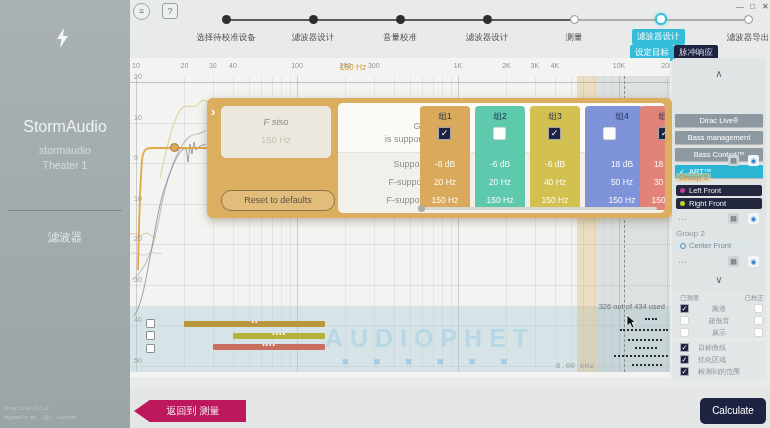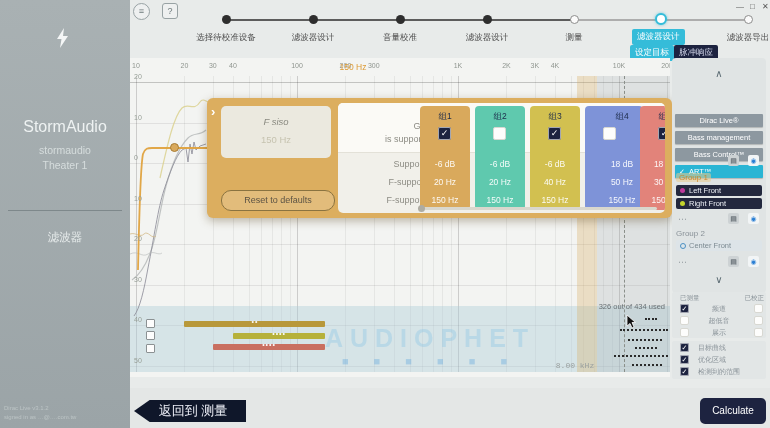--- a/index.html
+++ b/index.html
@@ -111,22 +111,22 @@
   
   .lbox{position:absolute;left:672px;width:94px;background:#e2e6e6;border-radius:2px;z-index:6;}
   .lhead{position:absolute;top:2px;font-size:6.5px;color:#8b949a;}
   .lrow,.orow{position:absolute;left:0;width:100%;height:12px;}
   .lrow .lab{position:absolute;left:0;width:100%;text-align:center;font-size:7px;color:#8b949a;line-height:10px;}
   .orow .lab{position:absolute;left:26px;font-size:7px;color:#8b949a;line-height:10px;}
   .lbox .cb{width:9px;height:9px;line-height:9px;font-size:7px;position:absolute;}
 
   
   .botbar{position:absolute;left:130px;top:388px;width:640px;height:40px;background:#e4e7e6;}
-  .back-btn{position:absolute;left:134px;top:400px;width:112px;height:22px;background:#0f172a;color:#eef0f8;
-            font-size:13px;text-align:center;line-height:22px;
+  .back-btn{position:absolute;left:134px;top:400px;width:112px;height:22px;background:#be185d;color:#eef0f8;
+            font-size:10px;text-align:center;line-height:22px;
             clip-path:polygon(0 50%,14% 0,100% 0,100% 100%,14% 100%);padding-left:6px;box-sizing:border-box;z-index:7;}
   .snap-btn{position:absolute;left:398px;top:403px;width:110px;height:20px;background:#1d2340;border-radius:10px;z-index:7;}
   .snap-btn .txt{position:absolute;left:22px;top:0;font-size:8.5px;color:rgba(255,255,255,0.45);line-height:20px;}
   .snap-btn .sep{position:absolute;right:26px;top:4px;width:1px;height:12px;background:rgba(255,255,255,0.5);}
   .snap-btn .ico{position:absolute;right:10px;top:0;font-size:9px;color:#eef0f8;line-height:20px;}
   .calc-btn{position:absolute;left:700px;top:398px;width:66px;height:26px;background:#1d2340;border-radius:5px;
             color:#fff;font-size:10px;text-align:center;line-height:26px;z-index:7;}
 
   .cursor{position:absolute;left:496px;top:256px;z-index:8;}
 </style>

